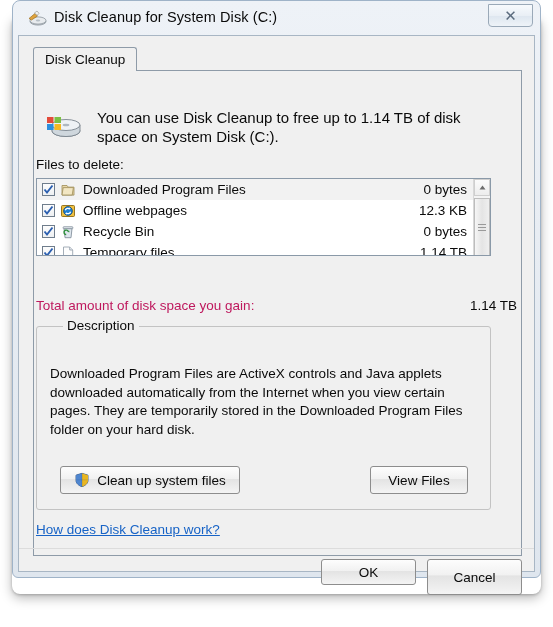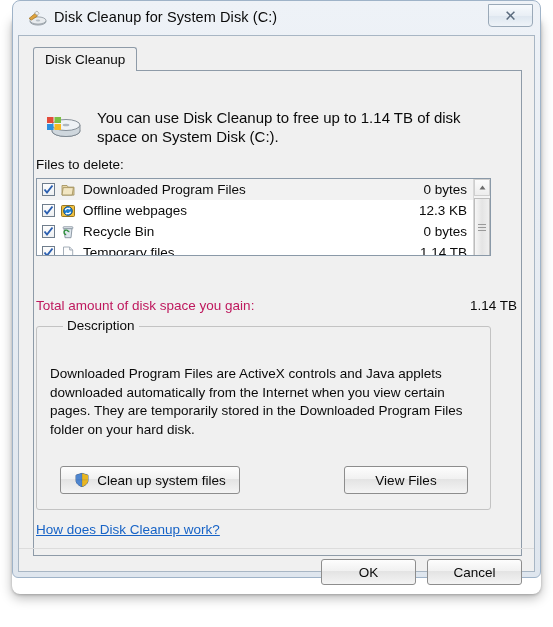--- a/index.html
+++ b/index.html
@@ -343,21 +343,21 @@
     left: 23px;
     top: 139px;
     width: 180px;
     height: 28px;
     gap: 7px;
   }
   .btn-viewfiles {
     position: absolute;
     right: 22px;
     top: 139px;
-    width: 124px;
+    width: 98px;
     height: 28px;
   }
   .shield { width: 16px; height: 16px; flex: 0 0 auto; }
 
   .help-link {
     position: absolute;
     left: 17px;
     top: 486px;
     font-size: 13.5px;
     color: #1763c6;
@@ -380,21 +380,21 @@
     top: 523px;
     width: 95px;
     height: 26px;
     margin-left: 16px;
   }
   .btn-cancel {
     position: absolute;
     right: 12px;
     top: 523px;
     width: 95px;
-    height: 26px;
+    height: 36px;
   }
 </style>
 </head>
 <body>
 
 <div class="window-shadow"></div>
 
 <div class="window">
 
   <div class="titlebar">

